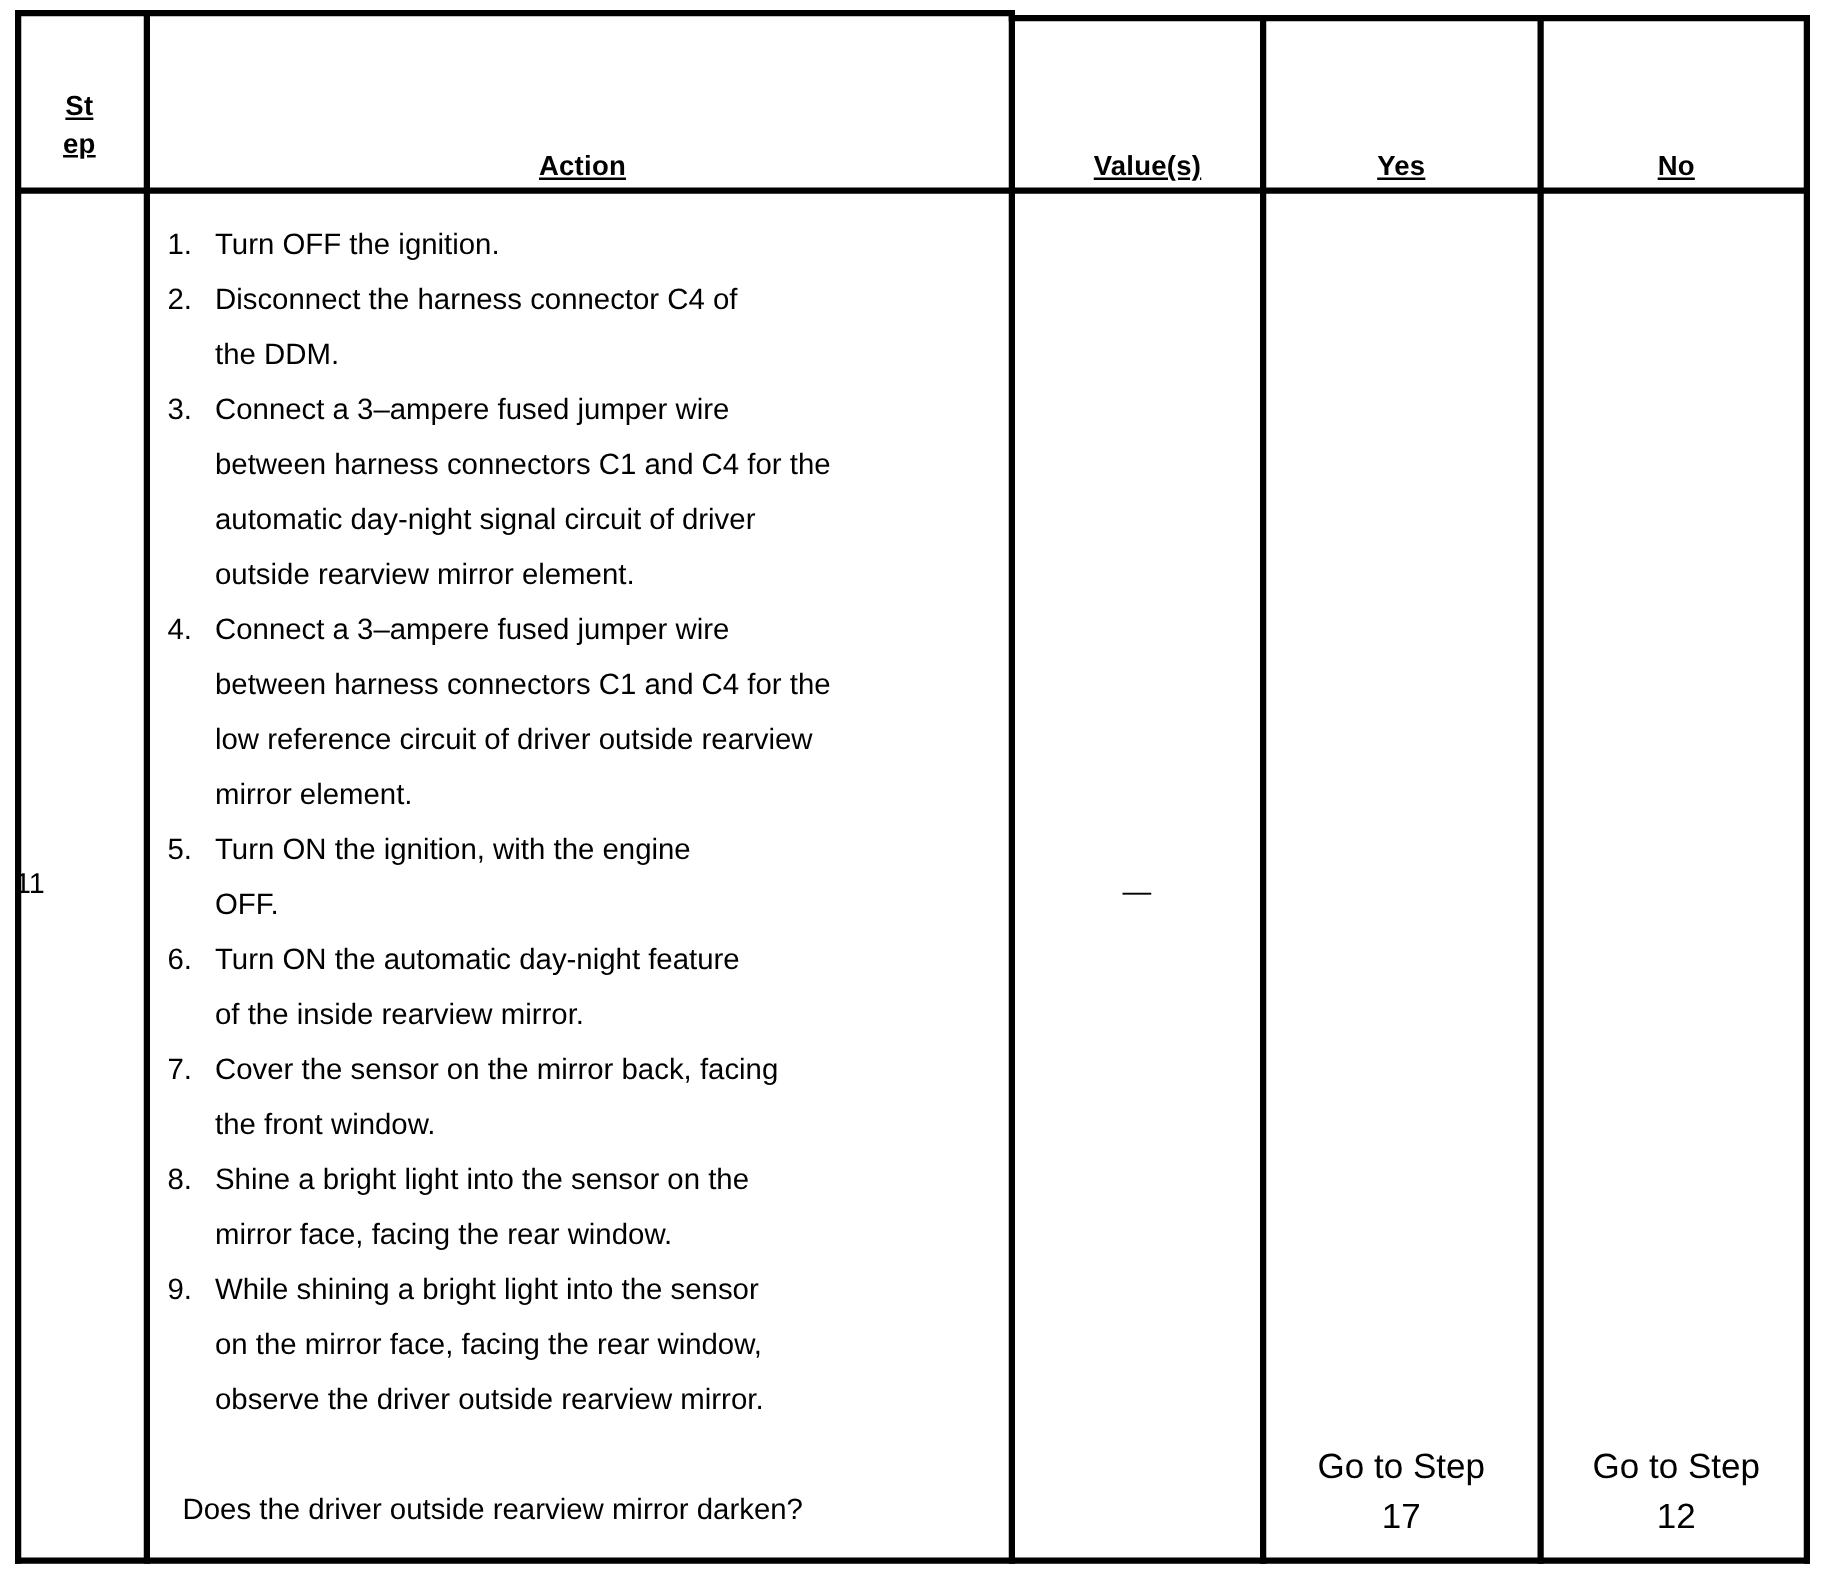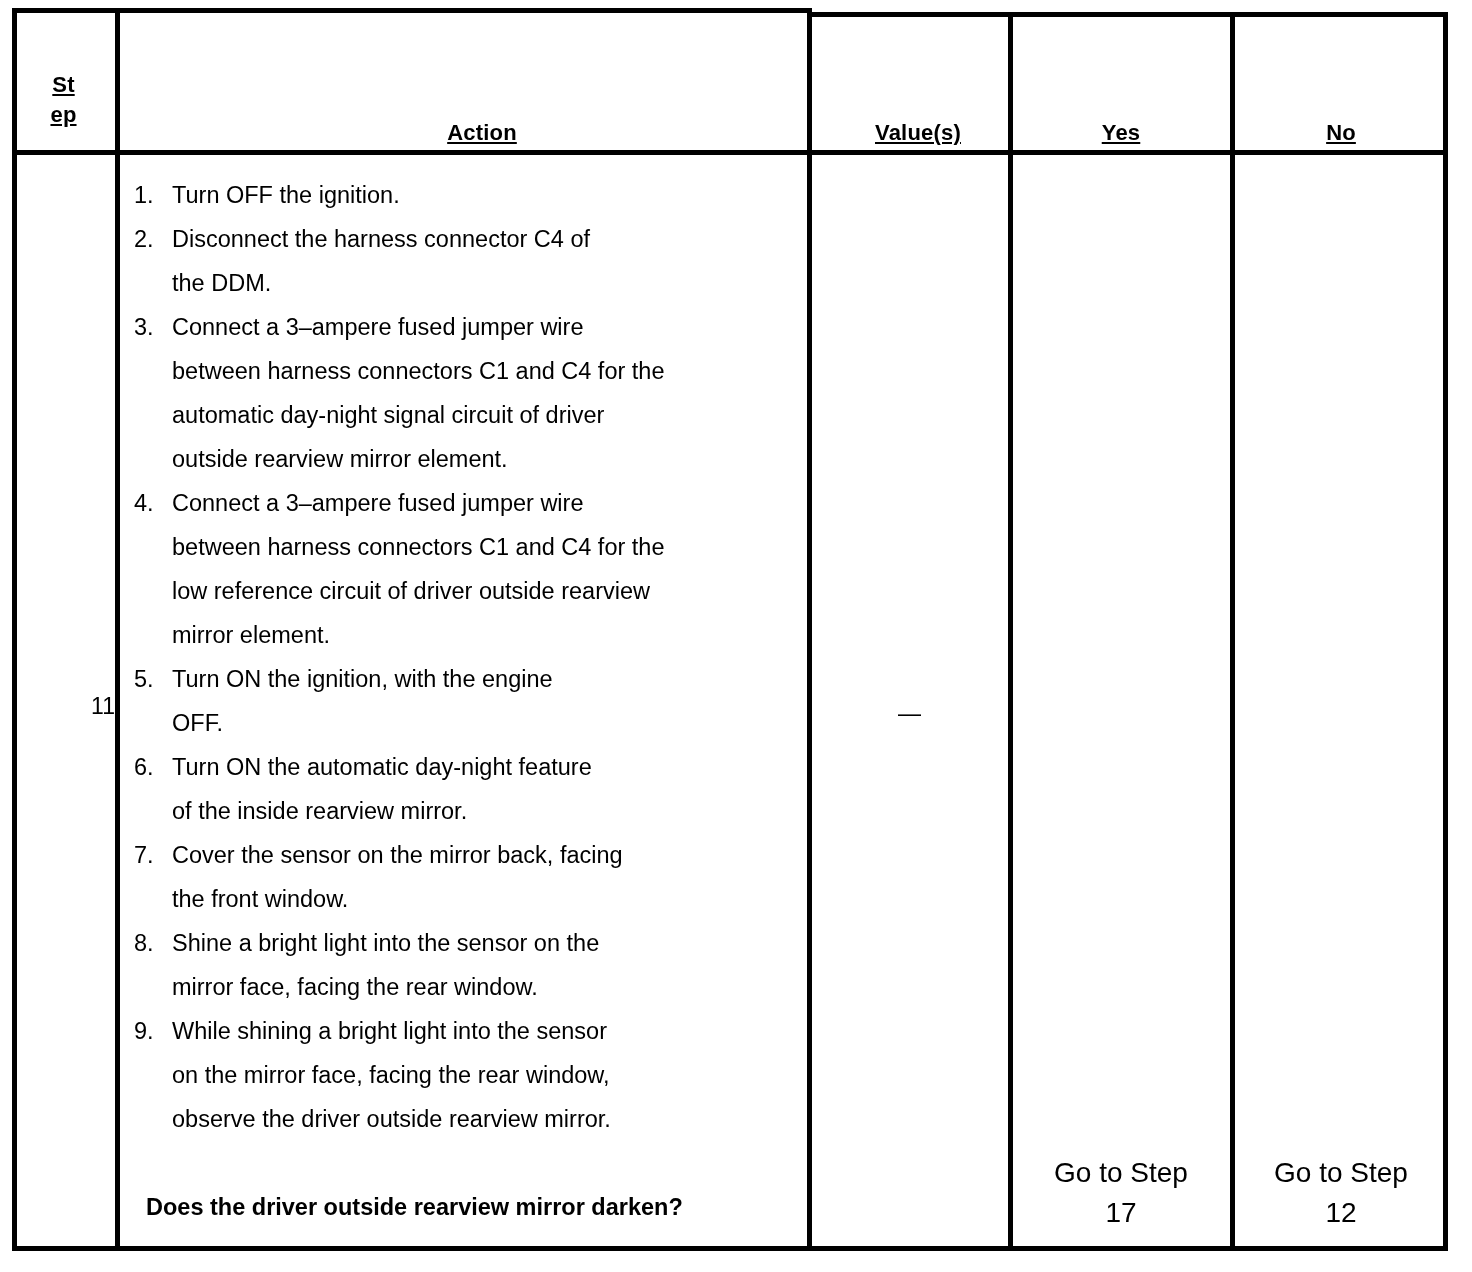--- a/index.html
+++ b/index.html
@@ -49,21 +49,20 @@
   }
   #hdr-step {
     left: 0px;
     top: 62px;
     width: 103px;
   }
   #hdr-action {
     left: 108px;
     top: 110px;
     width: 692px;
-    padding-left: 16px;
   }
   #hdr-values {
     left: 800px;
     top: 110px;
     width: 212px;
   }
   #hdr-yes {
     left: 1000px;
     top: 110px;
     width: 218px;
@@ -73,21 +72,21 @@
     top: 110px;
     width: 214px;
   }
 
   
   #cell-step-no {
     position: absolute;
     left: 0px;
     top: 683px;
     width: 103px;
-    text-align: right;
+    text-align: left;
     font-size: 23px;
     line-height: 30px;
   }
 
   #cell-action {
     position: absolute;
     left: 122px;
     top: 165px;
     width: 686px;
     font-size: 23.5px;
@@ -98,21 +97,20 @@
     white-space: nowrap;
   }
   #cell-action .num {
     display: inline-block;
     width: 38px;
   }
   #cell-action .question {
     margin-top: 44px;
     padding-left: 12px;
     white-space: nowrap;
-    font-weight: bold;
   }
 
   #cell-values {
     position: absolute;
     left: 800px;
     top: 690px;
     width: 195px;
     text-align: center;
     font-size: 23px;
     line-height: 30px;

